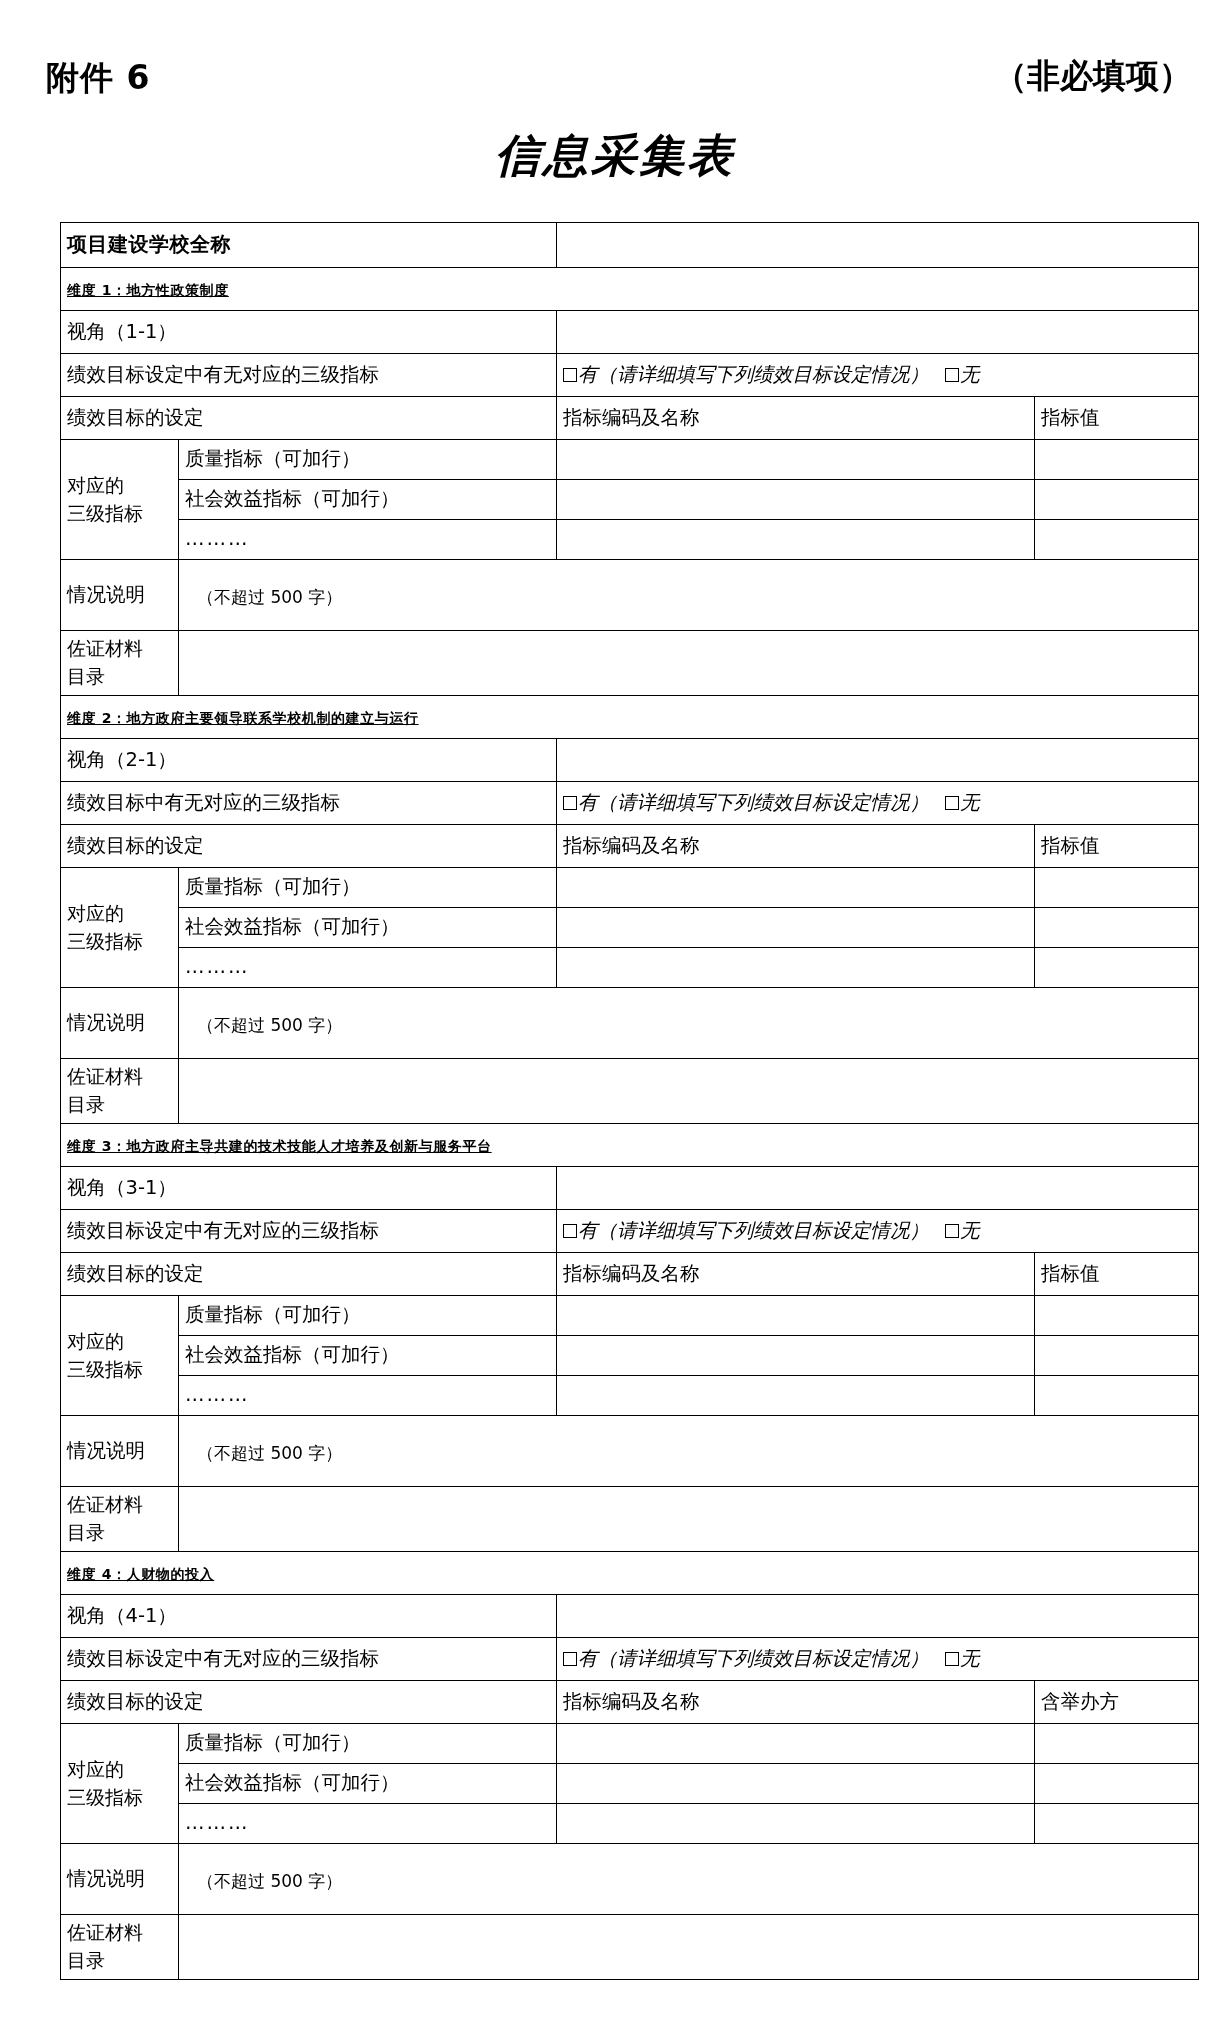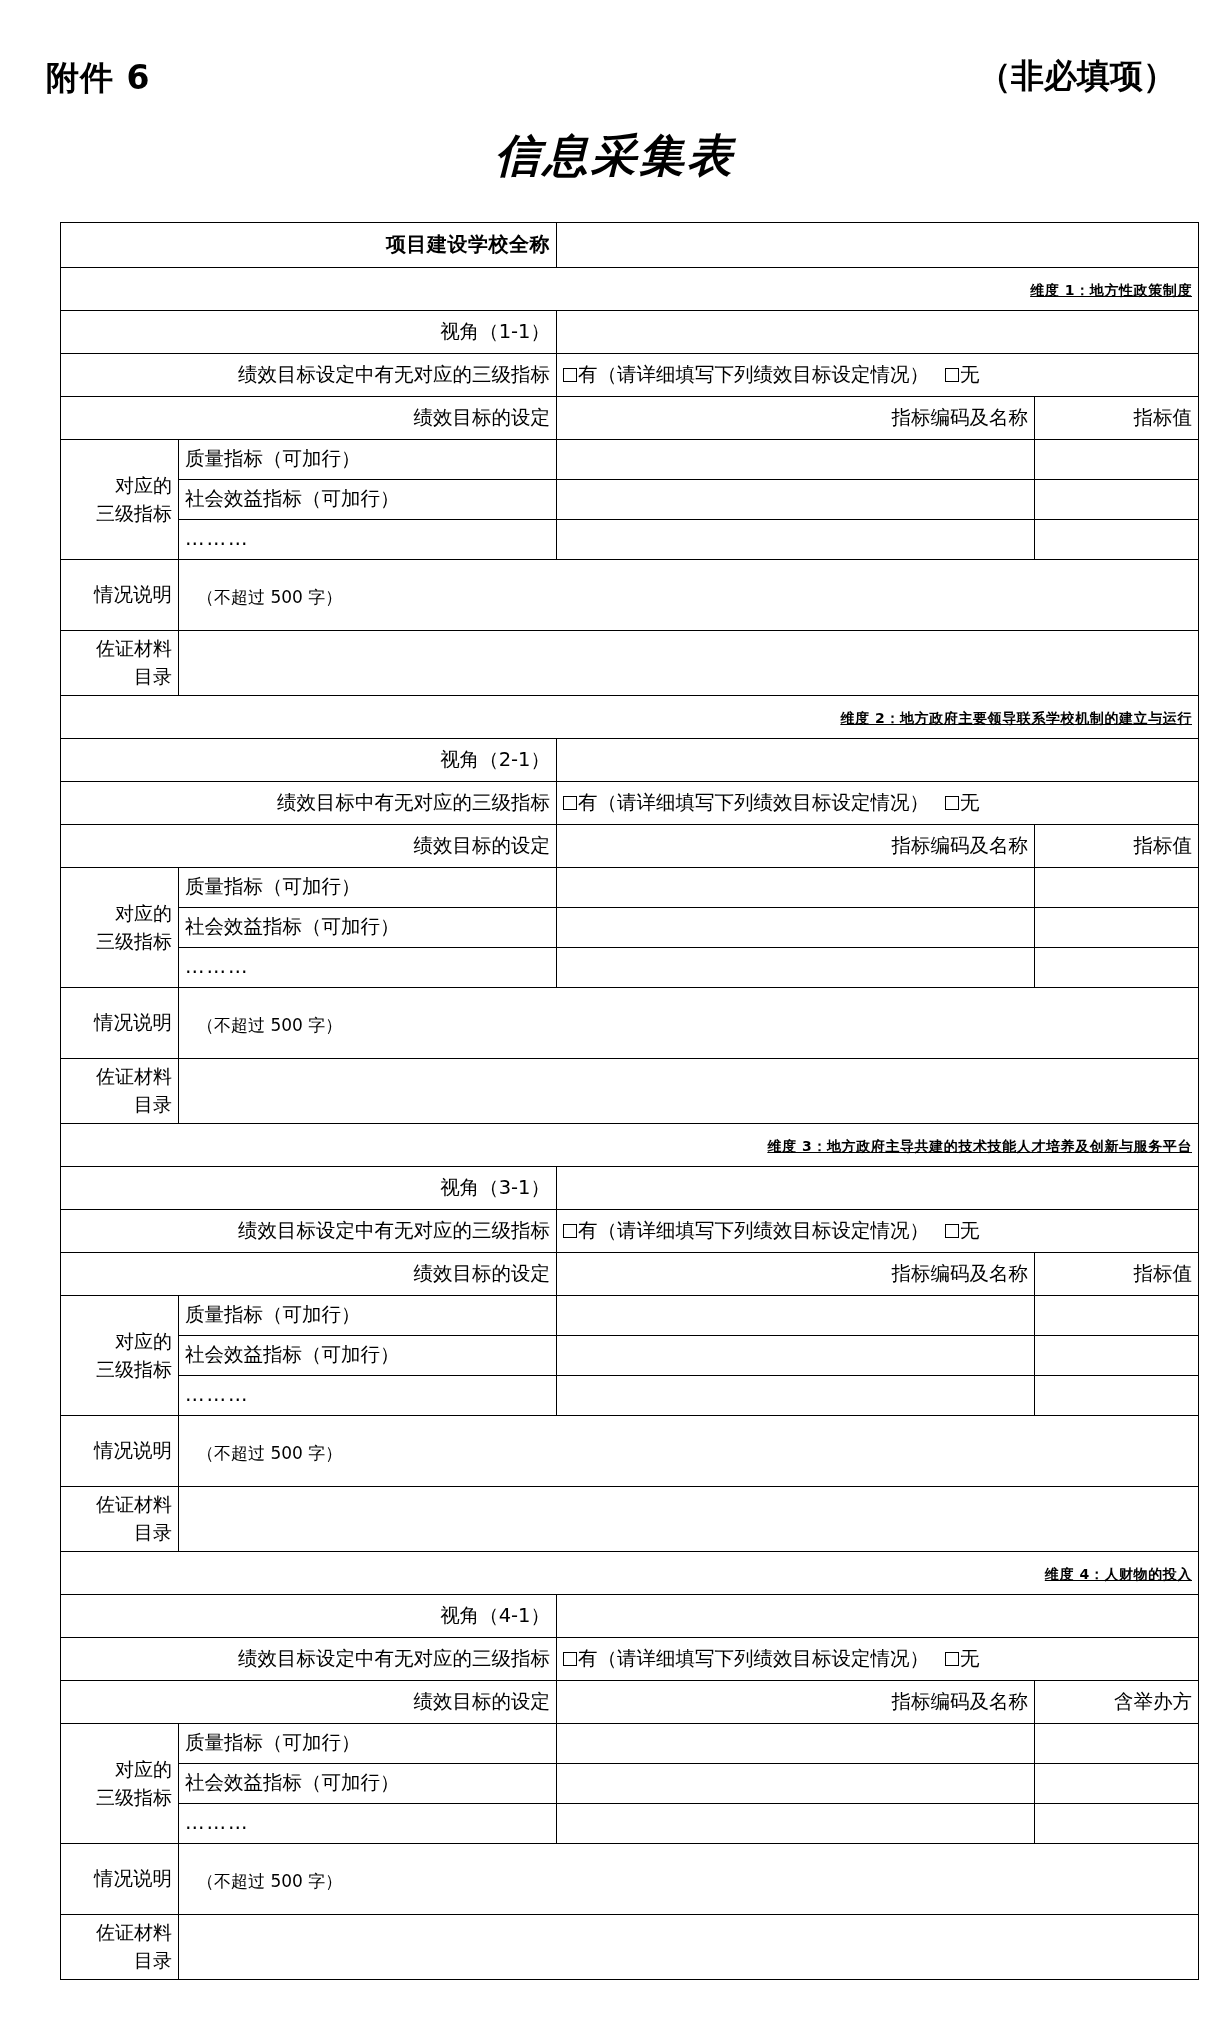--- a/index.html
+++ b/index.html
@@ -33,21 +33,21 @@
     position: absolute;
     left: 38px;
     top: 48px;
     font-size: 33px;
     font-weight: 700;
     letter-spacing: 1px;
     font-family: "DejaVu Sans", "Liberation Sans", sans-serif;
   }
   .optional-note {
     position: absolute;
-    right: 46px;
+    right: 30px;
     top: 46px;
     font-size: 33px;
     font-weight: 700;
     font-family: "DejaVu Sans", "Liberation Sans", sans-serif;
     letter-spacing: 0px;
   }
 
   
   .title-block {
     margin-top: 26px;
@@ -83,21 +83,21 @@
     font-size: 19.5px;
     line-height: 1.35;
   }
 
   
   .c-lbl   { width: 118px; }
   .c-mid   { width: 378px; }
   .c-code  { width: 478px; }
   .c-val   { width: 164px; }
 
-  .ctr { text-align: right; margin-top: 16px; }
+  .ctr { text-align: left; margin-top: 16px; }
   .lft { text-align: left; }
 
   .rh-school   { height: 44px; }
   .rh-dim      { height: 42px; }
   .rh-view     { height: 42px; }
   .rh-hasind   { height: 42px; }
   .rh-setting  { height: 42px; }
   .rh-ind      { height: 39px; }
   .rh-note     { height: 70px; }
   .rh-evid     { height: 64px; }
@@ -112,20 +112,21 @@
     font-weight: 700;
     font-size: 14px;
     letter-spacing: 0.6px;
     text-decoration: underline;
   }
 
   .checkbox-cell {
     font-size: 19.5px;
     letter-spacing: 0px;
     white-space: nowrap;
+    font-style: italic;
   }
   .cb {
     display: inline-block;
     width: 14px;
     height: 14px;
     border: 1.6px solid #000;
     margin-right: 1px;
     vertical-align: -1px;
     box-sizing: border-box;
   }

